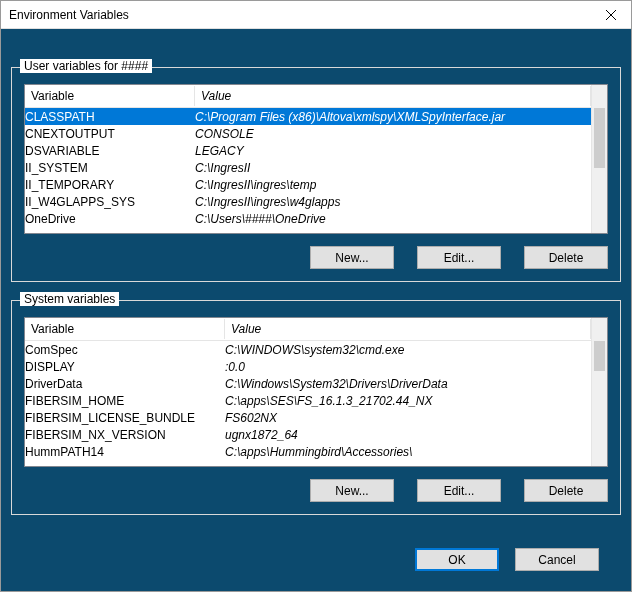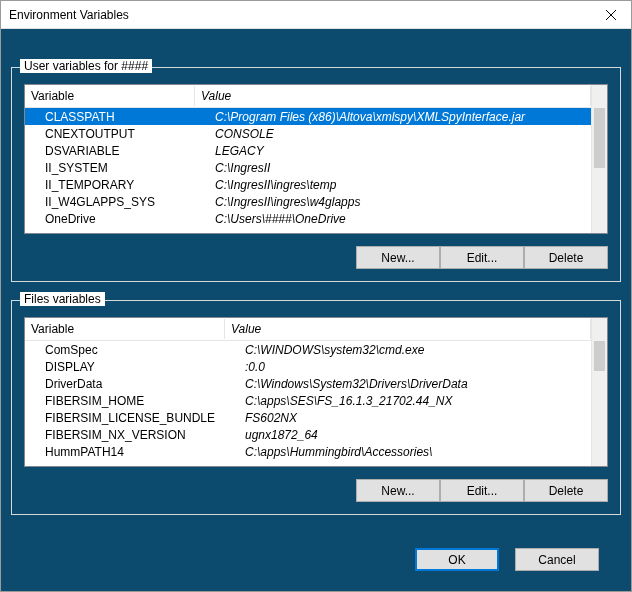--- a/index.html
+++ b/index.html
@@ -42,34 +42,34 @@
   }
   .lv-rows { }
   .lv-row {
     display: flex; height: 17px; align-items: center; cursor: default;
   }
   .lv-row.sel {
     background: #0078d7; color: #ffffff;
   }
   .lv-row.sel .lv-cell { color: #ffffff; }
   .lv-cell {
-    padding: 0 20px; white-space: nowrap; overflow: hidden; color: #000;
+    padding: 0 0; white-space: nowrap; overflow: hidden; color: #000;
   }
   .col-var { width: 170px; flex: 0 0 170px; }
   .col-val { flex: 1; font-style: italic; }
   .lv-sys .col-var { width: 200px; flex: 0 0 200px; }
   .scrollbar-v {
     position: absolute; right: 0; top: 0; bottom: 0; width: 16px;
     background: #f0f0f0; border-left: 1px solid #e5e5e5;
   }
   .scrollbar-thumb {
     position: absolute; left: 2px; right: 2px; background: #cdcdcd; border-radius: 0;
   }
   .btn-row {
-    display: flex; justify-content: flex-end; gap: 0; margin-top: 12px;
+    display: flex; justify-content: flex-end; gap: 23px; margin-top: 12px;
   }
   .btn {
     min-width: 84px; height: 23px; border: 1px solid #adadad; background: #e1e1e1;
     display: flex; align-items: center; justify-content: center; cursor: pointer;
     padding: 0 14px; color: #000;
   }
   .btn.default { border: 1px solid #0078d7; box-shadow: inset 0 0 0 1px #0078d7; }
   .footer {
     display: flex; justify-content: flex-end; gap: 16px; padding: 8px 22px 14px 0;
   }
@@ -142,21 +142,21 @@
         <div class="btn">
             <span>Edit...</span>
           </div>
         <div class="btn">
             <span>Delete</span>
           </div>
       </div>
     </div>
 
     <div class="groupbox" style="margin-top:18px;">
-      <span class="groupbox-label">Files variables</span>
+      <span class="groupbox-label">System variables</span>
 
       <div class="listview lv-sys">
         <div class="lv-inner" style="right:16px;">
           <div class="lv-header">
             <div class="lv-col-h col-var">Variable</div>
             <div class="lv-col-h col-val">Value</div>
           </div>
           <div class="lv-rows" id="sys-rows">
               <div class="lv-row">
                 <div class="lv-cell col-var">ComSpec</div>

